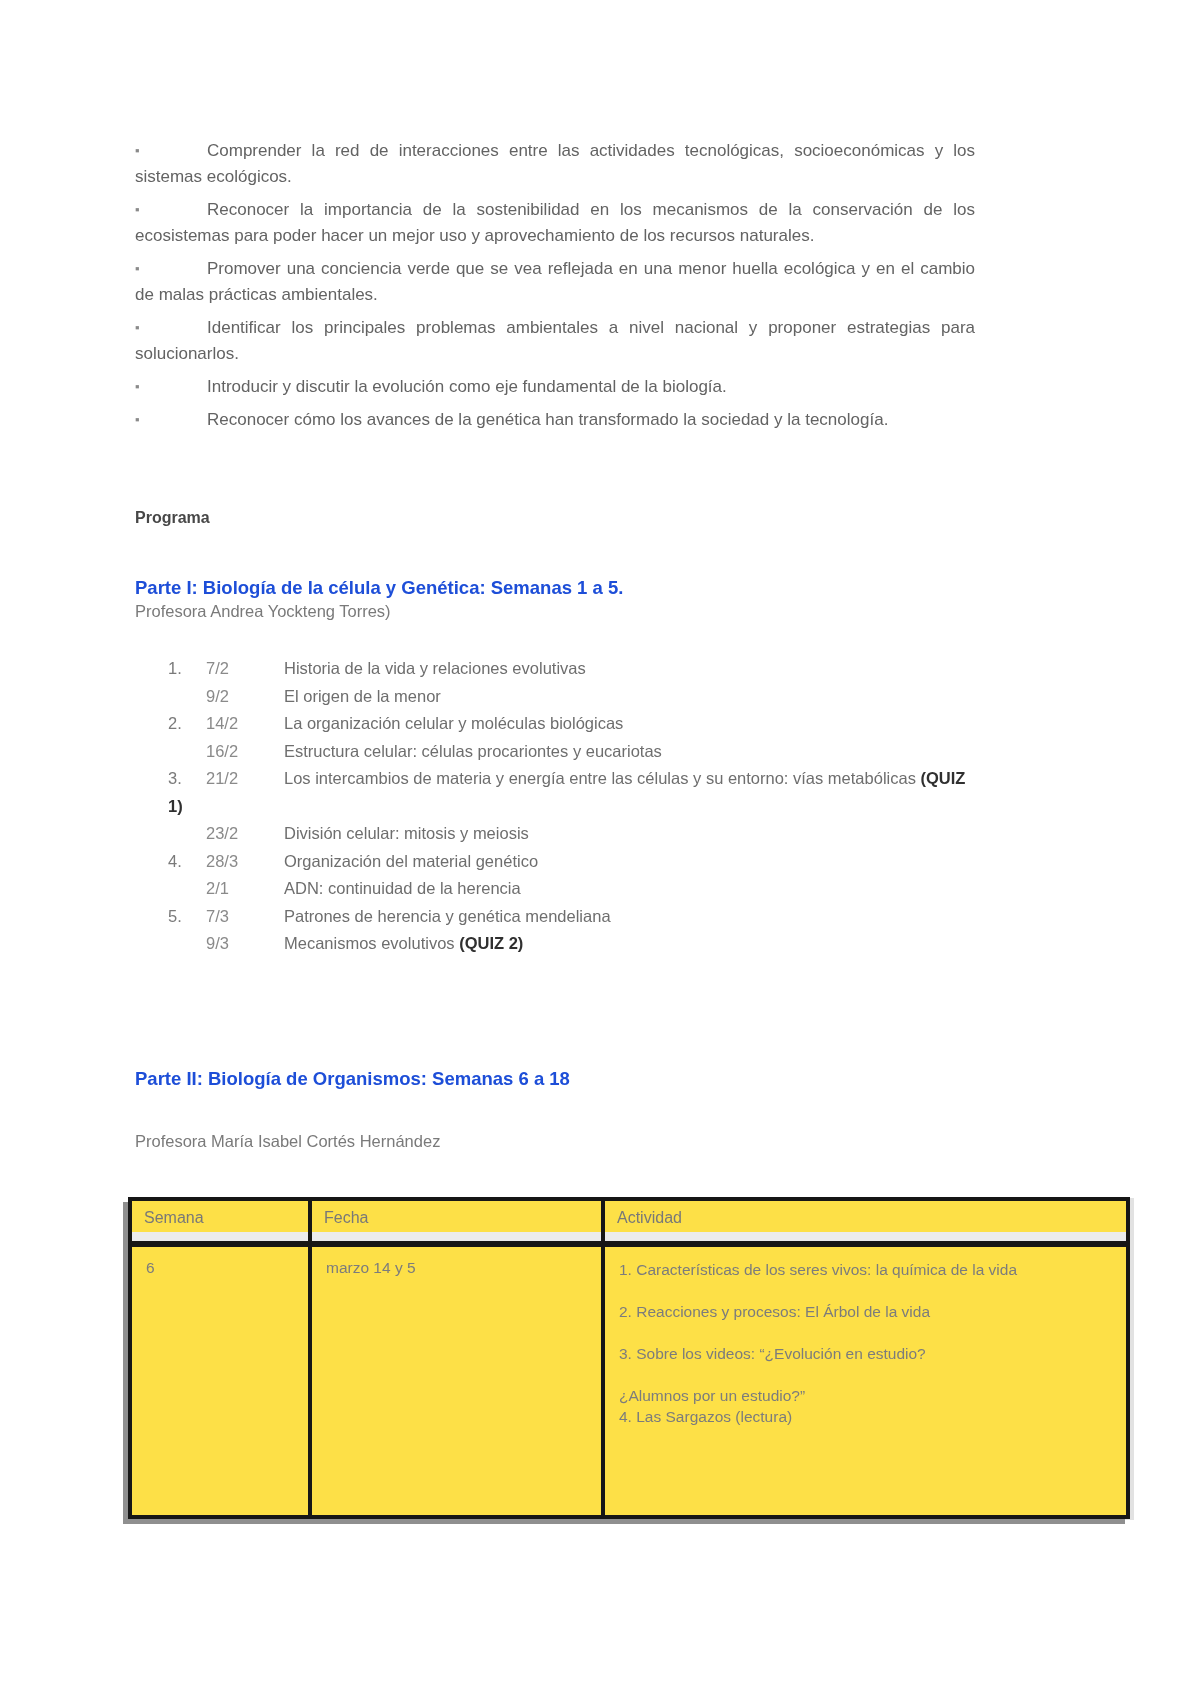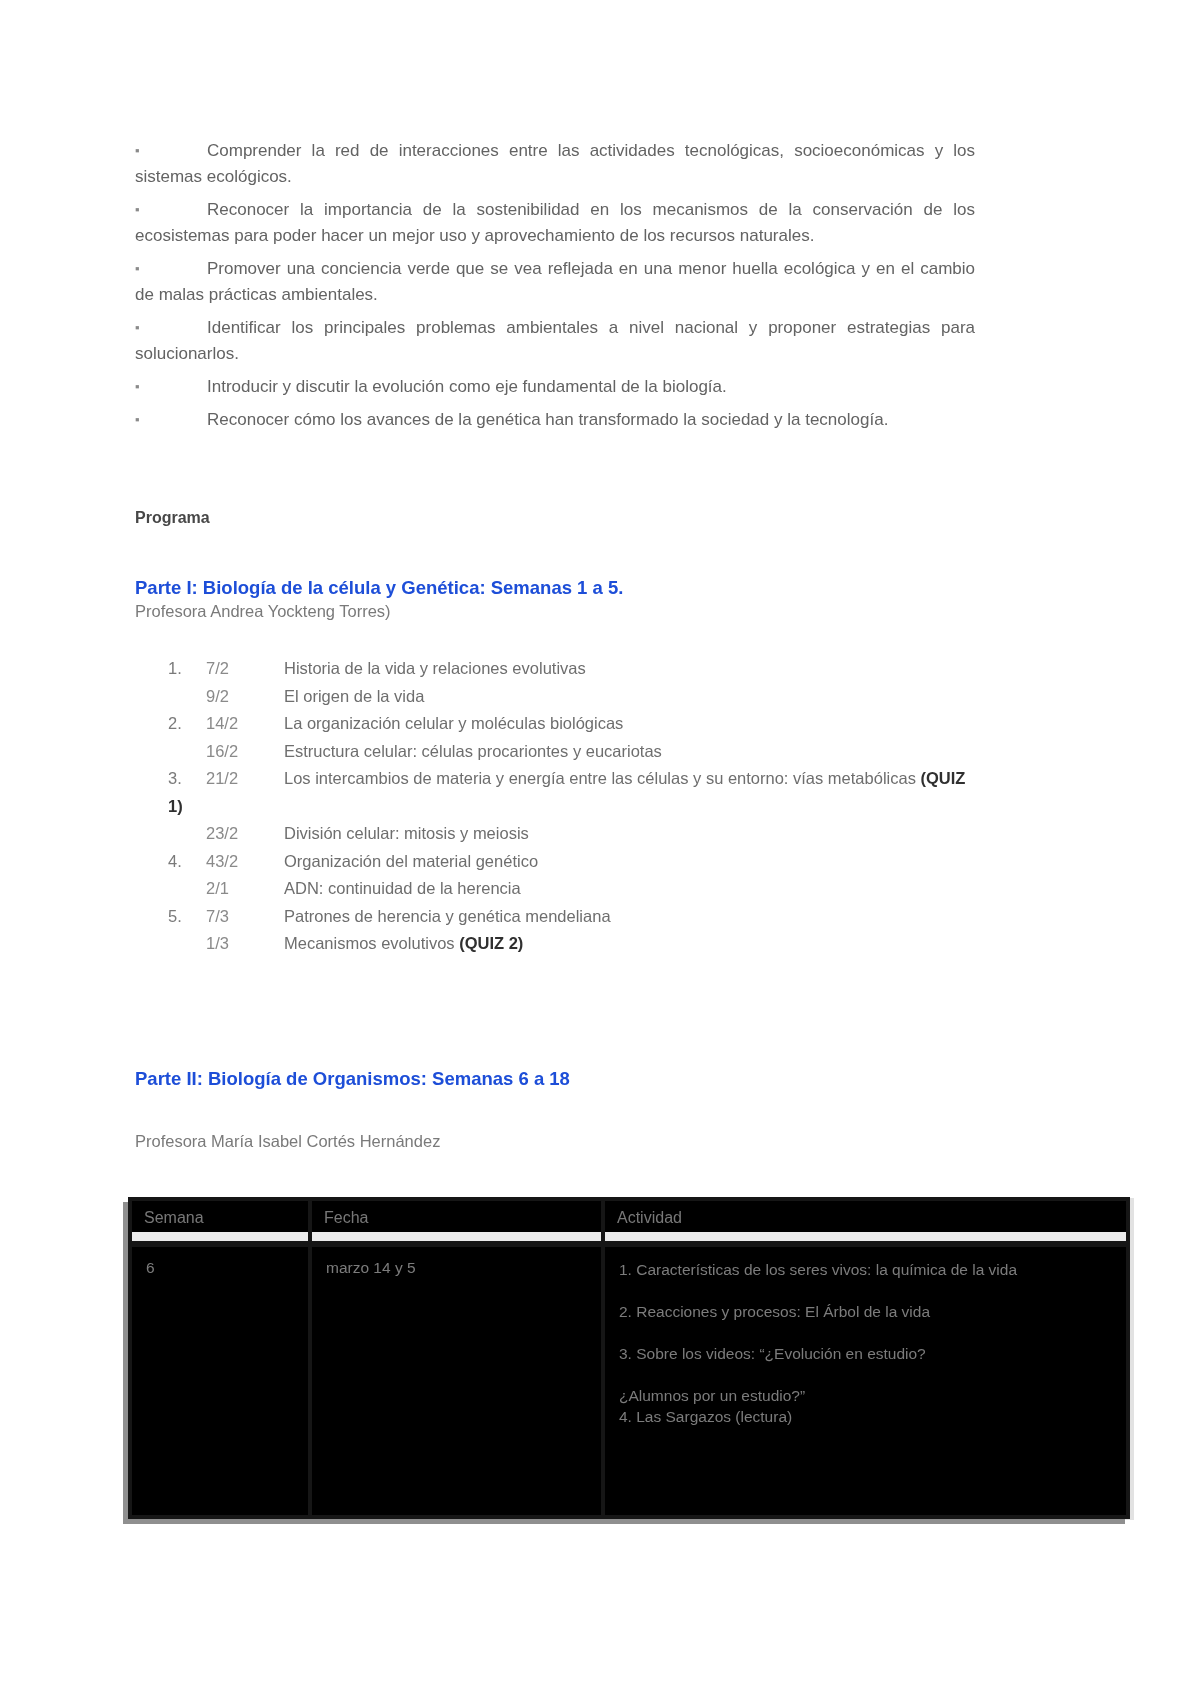--- a/index.html
+++ b/index.html
@@ -32,21 +32,21 @@
   .sli .n{display:inline-block;width:38px;color:#7a7a7a;}
   .sli .d{display:inline-block;width:78px;color:#8a8a8a;}
   .sli b{color:#303030;font-weight:bold;}
 
   
   .tablewrap{margin:46px 0 0 -7px;}
   table.sched-table{
     border-collapse:collapse;width:914px;table-layout:fixed;
     border:4px solid #c4b5fd;
     box-shadow:-5px 5px 0 0 #8f8f8f, 4px 1px 0 0 #e2e2e2;
-    background:#000000;
+    background:#fde047;
   }
   .sched-table th{
     border:4px solid #161616;border-bottom-width:6px;
     text-align:left;vertical-align:top;
     padding:8px 12px 14px 12px;
     color:#787878;font-size:16px;font-weight:normal;
     box-shadow:inset 0 -9px 0 #ececec;
   }
   .sched-table td{
     border:4px solid #161616;
@@ -74,29 +74,29 @@
       <p class="obj"><span class="blt">▪</span><span>Reconocer cómo los avances de la genética han transformado la sociedad y la tecnología.</span></p>
     </div>
 
     <p class="h-programa">Programa</p>
 
     <p class="h-parte h-parte1">Parte I: Biología de la célula y Genética: Semanas 1 a 5.</p>
     <p class="prof">Profesora Andrea Yockteng Torres)</p>
 
     <div class="sched">
       <p class="sli"><span class="n">1.</span><span class="d">7/2</span><span>Historia de la vida y relaciones evolutivas</span><b></b></p>
-      <p class="sli"><span class="n"></span><span class="d">9/2</span><span>El origen de la vida</span><b></b></p>
+      <p class="sli"><span class="n"></span><span class="d">9/2</span><span>El origen de la menor</span><b></b></p>
       <p class="sli"><span class="n">2.</span><span class="d">14/2</span><span>La organización celular y moléculas biológicas</span><b></b></p>
       <p class="sli"><span class="n"></span><span class="d">16/2</span><span>Estructura celular: células procariontes y eucariotas</span><b></b></p>
       <p class="sli"><span class="n">3.</span><span class="d">21/2</span><span>Los intercambios de materia y energía entre las células y su entorno: vías metabólicas </span><b>(QUIZ 1)</b></p>
       <p class="sli"><span class="n"></span><span class="d">23/2</span><span>División celular: mitosis y meiosis</span><b></b></p>
-      <p class="sli"><span class="n">4.</span><span class="d">43/2</span><span>Organización del material genético</span><b></b></p>
+      <p class="sli"><span class="n">4.</span><span class="d">28/3</span><span>Organización del material genético</span><b></b></p>
       <p class="sli"><span class="n"></span><span class="d">2/1</span><span>ADN: continuidad de la herencia</span><b></b></p>
       <p class="sli"><span class="n">5.</span><span class="d">7/3</span><span>Patrones de herencia y genética mendeliana</span><b></b></p>
-      <p class="sli"><span class="n"></span><span class="d">1/3</span><span>Mecanismos evolutivos </span><b>(QUIZ 2)</b></p>
+      <p class="sli"><span class="n"></span><span class="d">9/3</span><span>Mecanismos evolutivos </span><b>(QUIZ 2)</b></p>
     </div>
 
     <p class="h-parte h-parte2">Parte II: Biología de Organismos: Semanas 6 a 18</p>
     <p class="prof prof2">Profesora María Isabel Cortés Hernández</p>
 
     <div class="tablewrap">
       <table class="sched-table">
         <tbody>
             <tr>
           <th class="col-semana">Semana</th>

